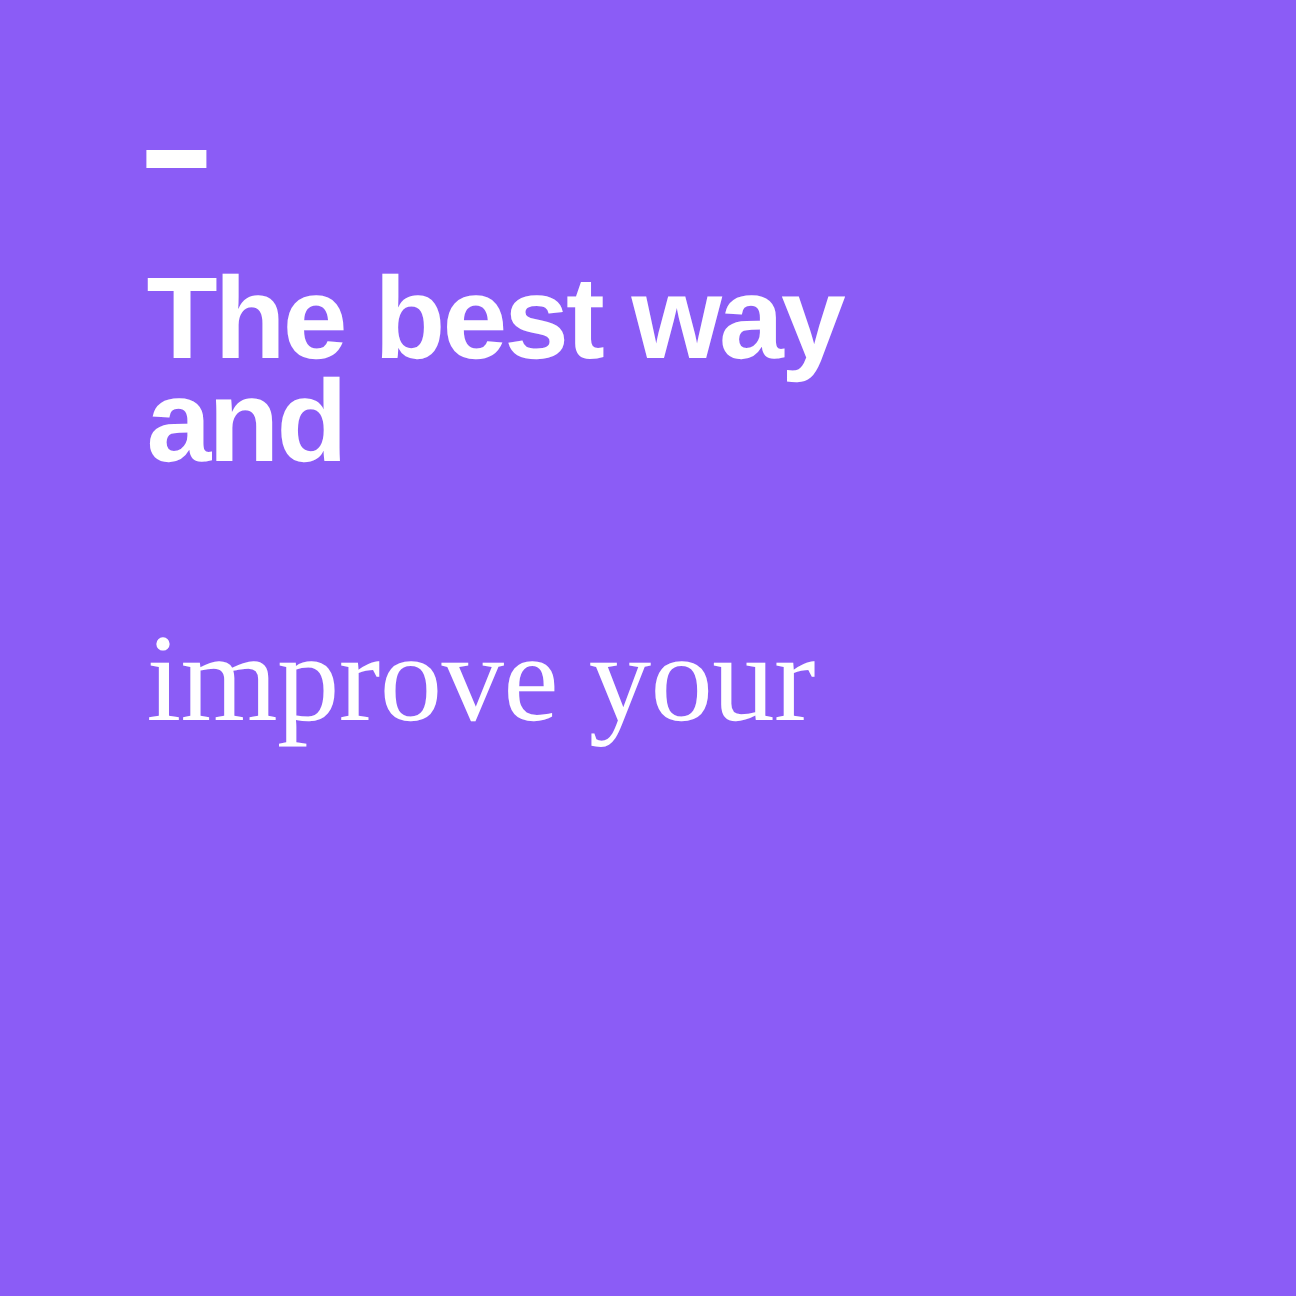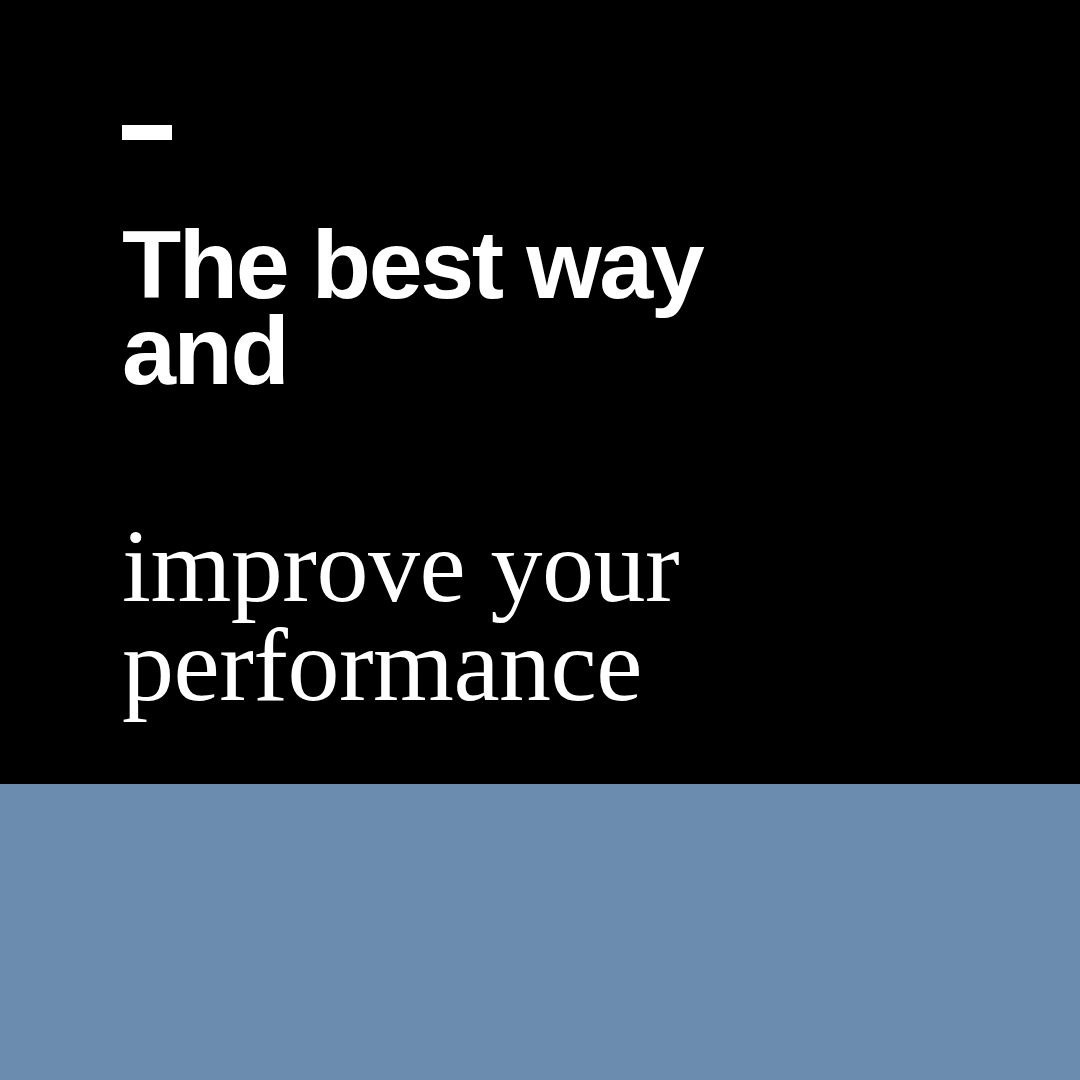--- a/index.html
+++ b/index.html
@@ -13,22 +13,22 @@
 
   body {
     background: #6B8BAF;
     font-family: "Liberation Sans", sans-serif;
     -webkit-font-smoothing: antialiased;
   }
 
   .card {
     position: relative;
     width: 1080px;
-    height: 784px;
-    background: #000000;
+    height: 1080px;
+    background: #8b5cf6;
   }
 
   
   .rule {
     position: absolute;
     left: 122px;
     top: 125px;
     width: 50px;
     height: 15px;
     background: #FFFFFF;
@@ -79,16 +79,15 @@
 
   <div class="rule"></div>
 
   <div class="headline">
     <span class="headline-line">The best way</span>
     <span class="headline-line">and</span>
   </div>
 
   <div class="subhead">
     <span class="subhead-line">improve your</span>
-    <span class="subhead-line">performance</span>
   </div>
 
 </div>
 
 </body></html>

